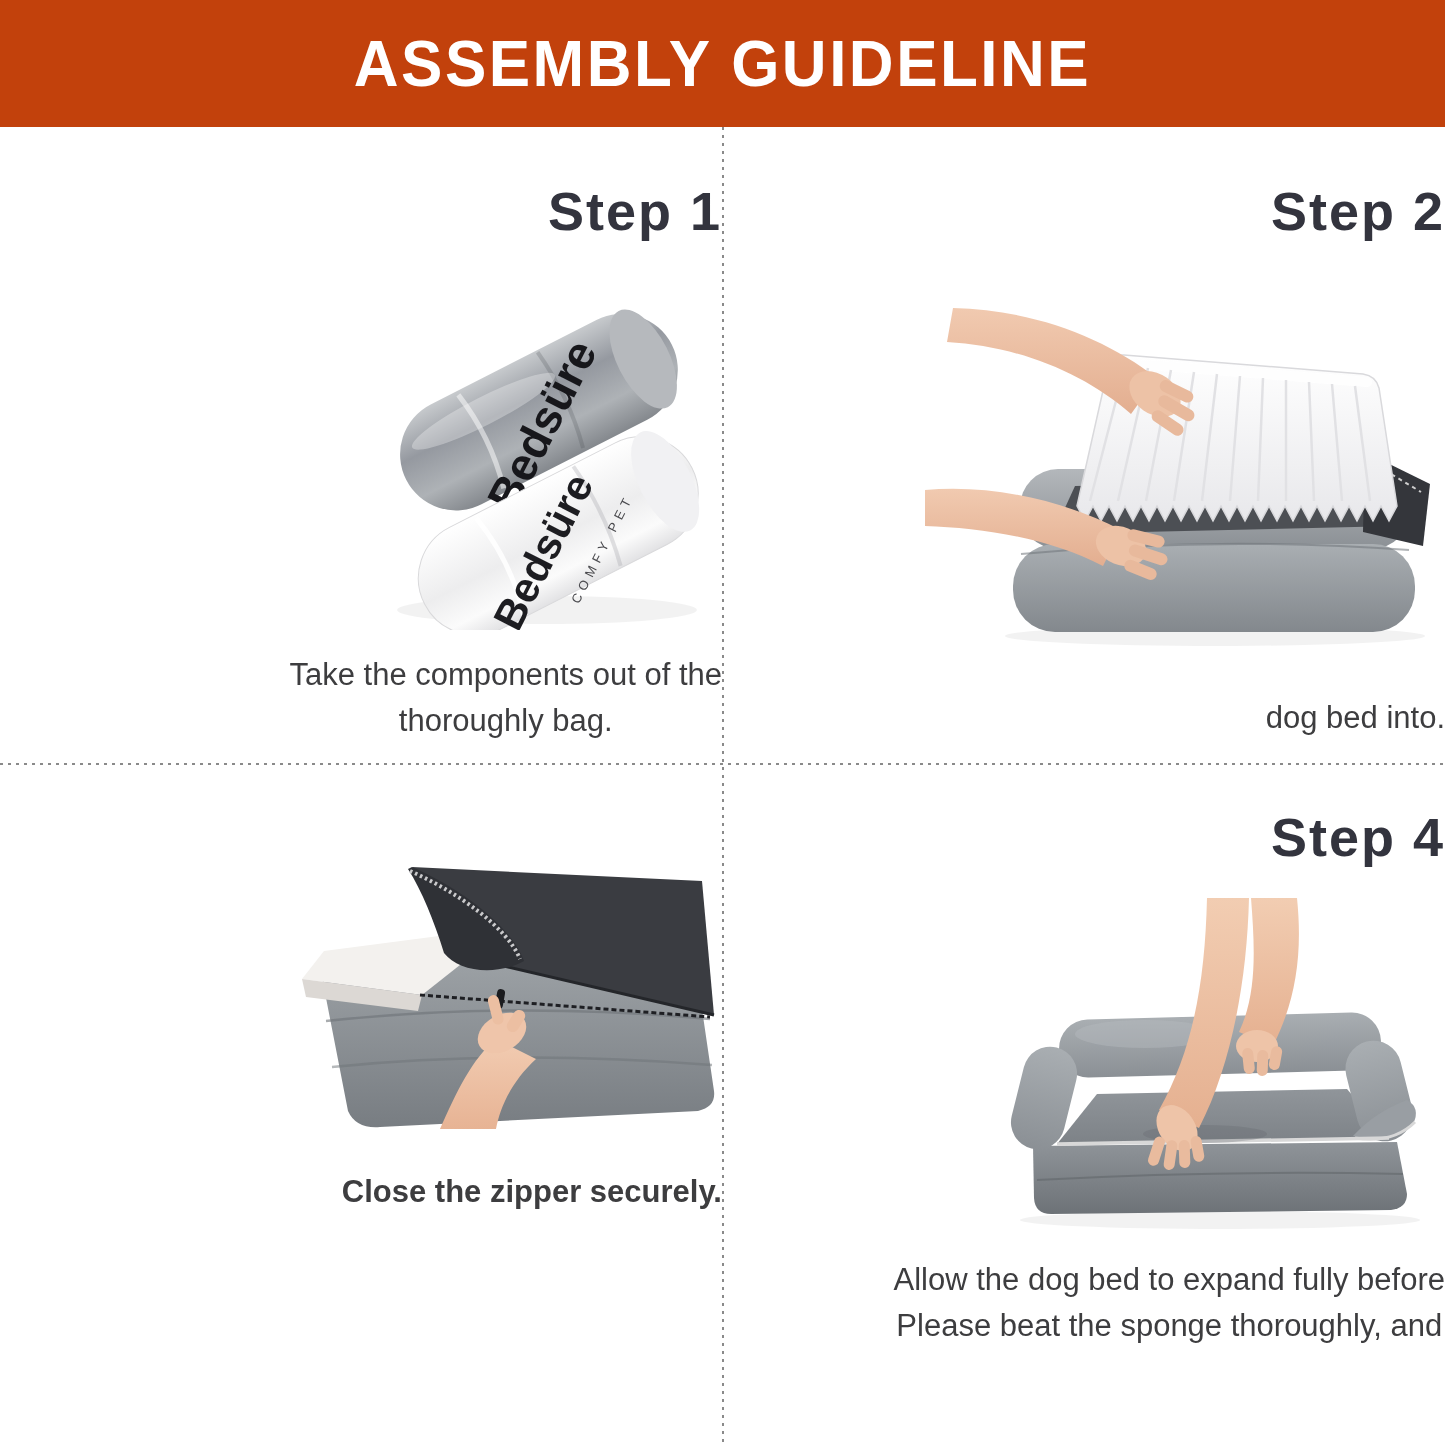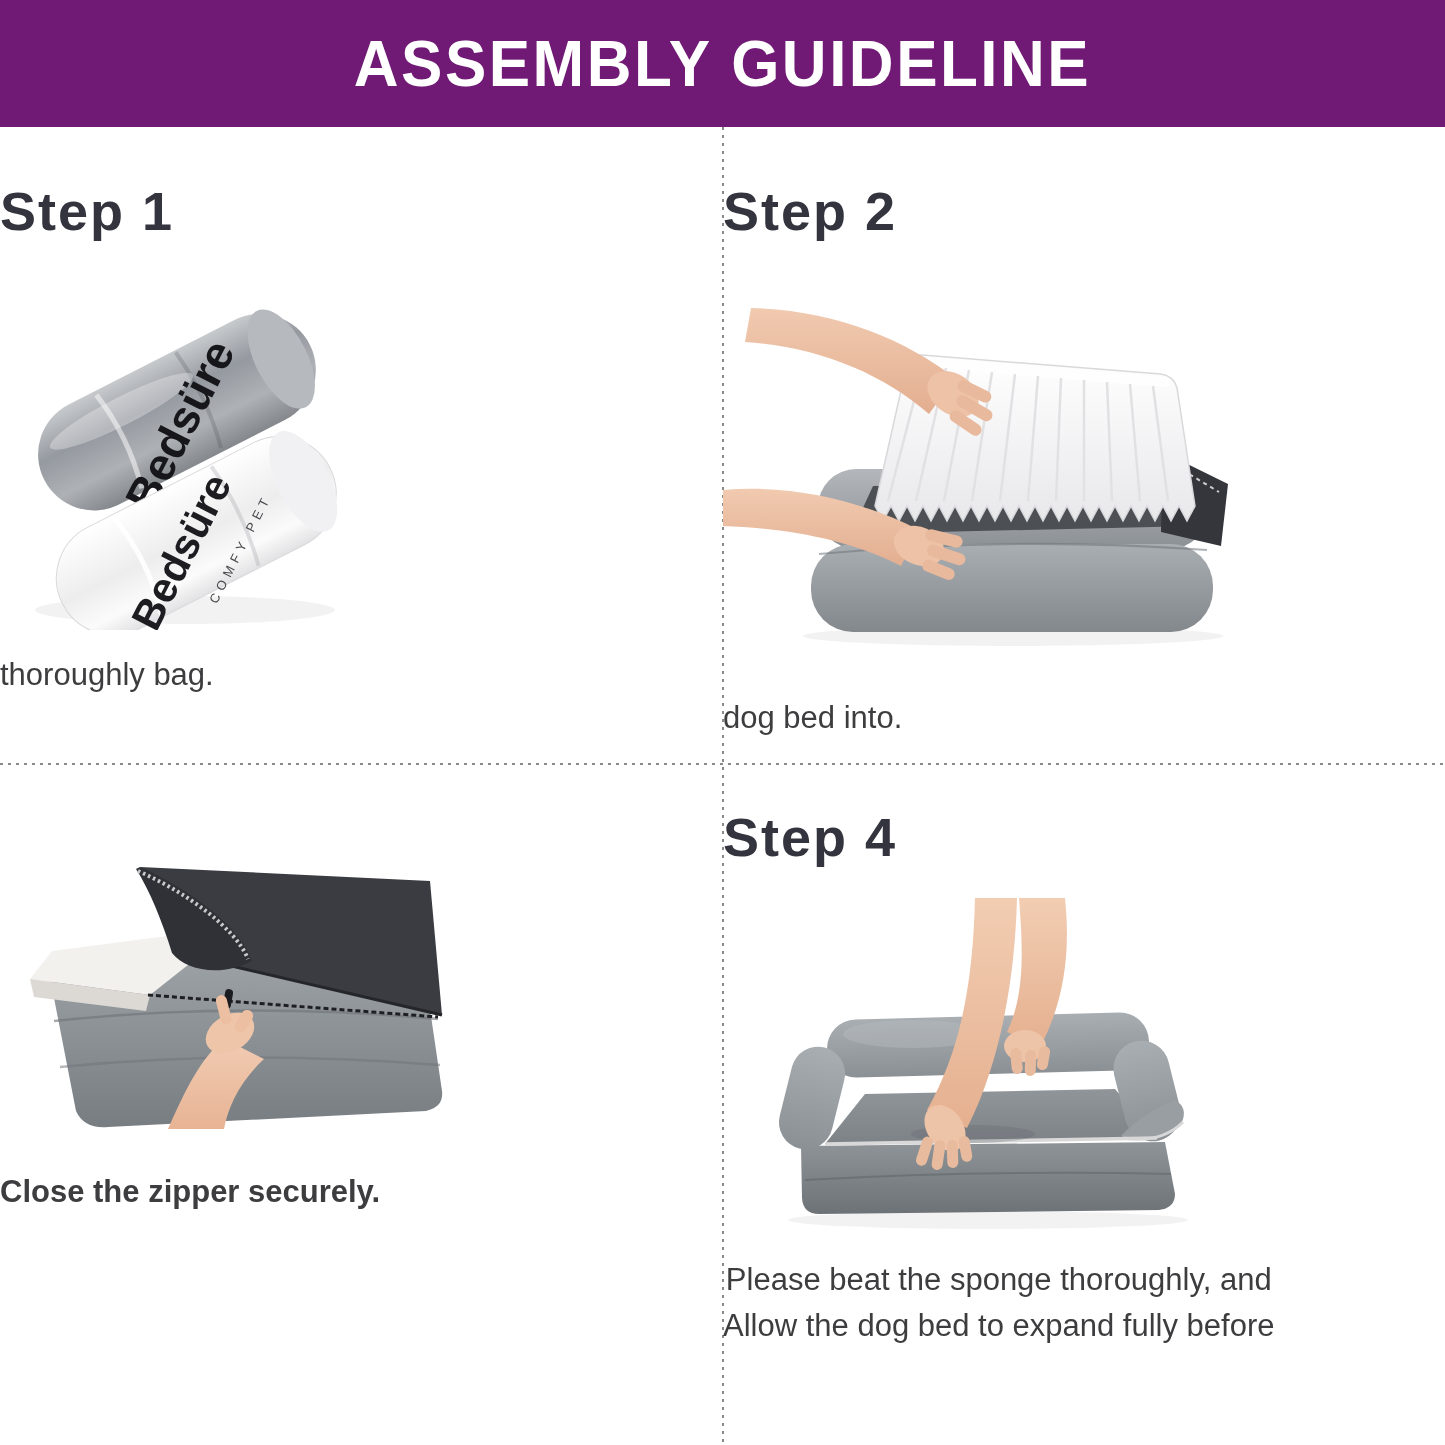--- a/index.html
+++ b/index.html
@@ -2,38 +2,38 @@
 <html><head>
 <meta charset="utf-8">
 <style>
   html,body{margin:0;padding:0;background:#ffffff;}
   .page{
     position:relative;width:1445px;height:1445px;background:#ffffff;overflow:hidden;
     font-family:"Liberation Sans", sans-serif;
   }
   
   .header{
-    position:absolute;left:0;top:0;width:100%;height:127px;background:#701a75;
+    position:absolute;left:0;top:0;width:100%;height:127px;background:#c2410c;
     display:flex;align-items:center;justify-content:center;
   }
   .header h1{
     margin:0;color:#ffffff;font-size:62px;font-weight:700;letter-spacing:2.5px;
     transform:scaleY(1.04);
   }
   
   .divider-v{
     position:absolute;left:722px;top:127px;bottom:0;width:2px;
     background-image:repeating-linear-gradient(to bottom,#8a8a8a 0 3px,transparent 3px 8px);
   }
   .divider-h{
     position:absolute;top:763px;left:0;right:0;height:2px;
     background-image:repeating-linear-gradient(to right,#8a8a8a 0 3px,transparent 3px 8px);
   }
   
-  .cell{position:absolute;display:flex;flex-direction:column;align-items:flex-start;}
+  .cell{position:absolute;display:flex;flex-direction:column;align-items:flex-end;}
   .cell-1{left:0;top:127px;width:722px;height:637px;}
   .cell-2{left:723px;top:127px;width:722px;height:637px;gap:20px;}
   .cell-3{left:0;top:764px;width:722px;height:681px;}
   .cell-4{left:723px;top:741px;width:722px;height:681px;}
   .step-title{
     margin:52px 0 0 0;font-size:54px;font-weight:700;color:#33343e;letter-spacing:2px;line-height:1.2;
   }
   .cell-3 .step-title,.cell-4 .step-title{margin-top:64px;}
   .illus{line-height:0;}
   .illus-1{margin-top:36px;}
@@ -94,20 +94,21 @@
             <ellipse cx="280" cy="255" rx="26" ry="55" fill="#f1f1f3"></ellipse>
             <path d="M95,202 q12,55 -2,108" stroke="rgba(255,255,255,0.85)" stroke-width="5" fill="none"></path>
             <path d="M205,200 q8,56 -3,110" stroke="rgba(170,170,176,0.35)" stroke-width="4" fill="none"></path>
             <text transform="translate(148 274) rotate(-36)" text-anchor="middle" font-size="42" font-weight="bold" fill="#1d1d21">Bedsüre</text>
             <text transform="translate(196 290) rotate(-36)" text-anchor="middle" font-size="13" letter-spacing="5" fill="#4a4a4e">COMFY PET</text>
           </g>
         </g>
       </svg>
     </div>
     <p class="caption cap-1">
+      <span>Take the components out of the</span>
       <span>thoroughly bag.</span>
     </p>
   </section>
 
   <section class="cell cell-2">
     <h2 class="step-title">Step 2</h2>
     <div class="illus illus-2">
       <svg width="520" height="355" viewBox="0 0 520 355">
         <defs>
           <linearGradient id="s2bed" x1="0" y1="0" x2="0" y2="1">
@@ -254,18 +255,18 @@
           <path d="M252,0 L294,0 C292,84 276,168 244,230 L204,212 C238,152 250,84 252,0 Z" fill="url(#s4skin)"></path>
           <ellipse cx="222" cy="230" rx="25" ry="18" transform="rotate(55 222 230)" fill="#eec4a8"></ellipse>
           <rect x="196" y="238" width="11" height="30" rx="5.5" fill="#e9bb9e" transform="rotate(18 201 253)"></rect>
           <rect x="210" y="242" width="11" height="30" rx="5.5" fill="#e9bb9e" transform="rotate(8 215 257)"></rect>
           <rect x="224" y="242" width="11" height="28" rx="5.5" fill="#e9bb9e" transform="rotate(-2 229 256)"></rect>
           <rect x="237" y="238" width="11" height="26" rx="5.5" fill="#e9bb9e" transform="rotate(-10 242 251)"></rect>
         </g>
       </svg>
     </div>
     <p class="caption cap-4">
+      <span>Allow the dog bed to expand fully before</span>
       <span>Please beat the sponge thoroughly, and</span>
-      <span>Allow the dog bed to expand fully before</span>
     </p>
   </section>
 
 </div>
 
 </body></html>

